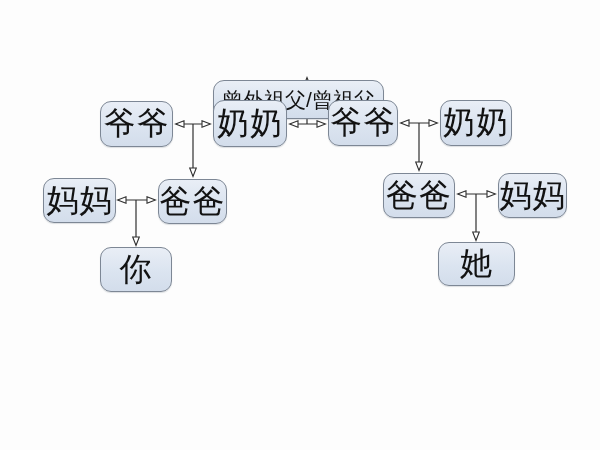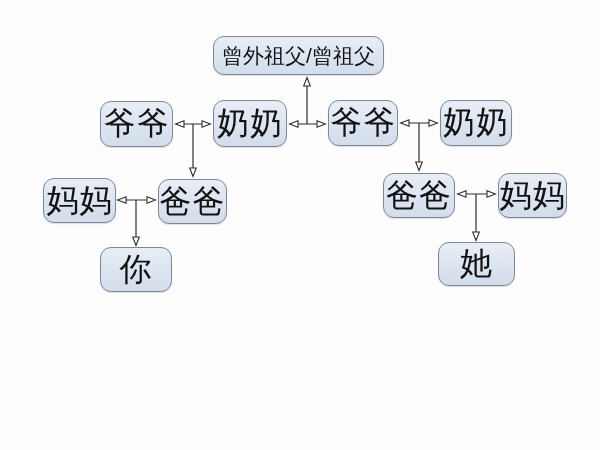--- a/index.html
+++ b/index.html
@@ -28,21 +28,21 @@
     justify-content: center;
     background: linear-gradient(180deg, #e9eef6 0%, #dbe4f0 55%, #d3ddeb 100%);
     border: 1.6px solid #7d8795;
     border-radius: 11px;
     color: #121212;
     font-size: 32px;
     letter-spacing: 1px;
     white-space: nowrap;
     box-shadow: 0 1px 1px rgba(120,130,145,0.25);
   }
-  .node.small-text { font-size: 21px; letter-spacing: 0; }
+  .node.small-text { font-size: 21px; letter-spacing: 0; margin-top: 44px; }
 </style>
 </head>
 <body>
 
 <div class="canvas">
 
   <svg class="connectors" viewBox="0 0 600 450" xmlns="http://www.w3.org/2000/svg">
     <defs>
       <marker id="ah" markerWidth="11" markerHeight="9" refX="8.6" refY="4" orient="auto-start-reverse" markerUnits="userSpaceOnUse">
         <path d="M0.6,0.7 L9,4 L0.6,7.3 Z" fill="#ffffff" stroke="#2f2f2f" stroke-width="1.1"></path>

